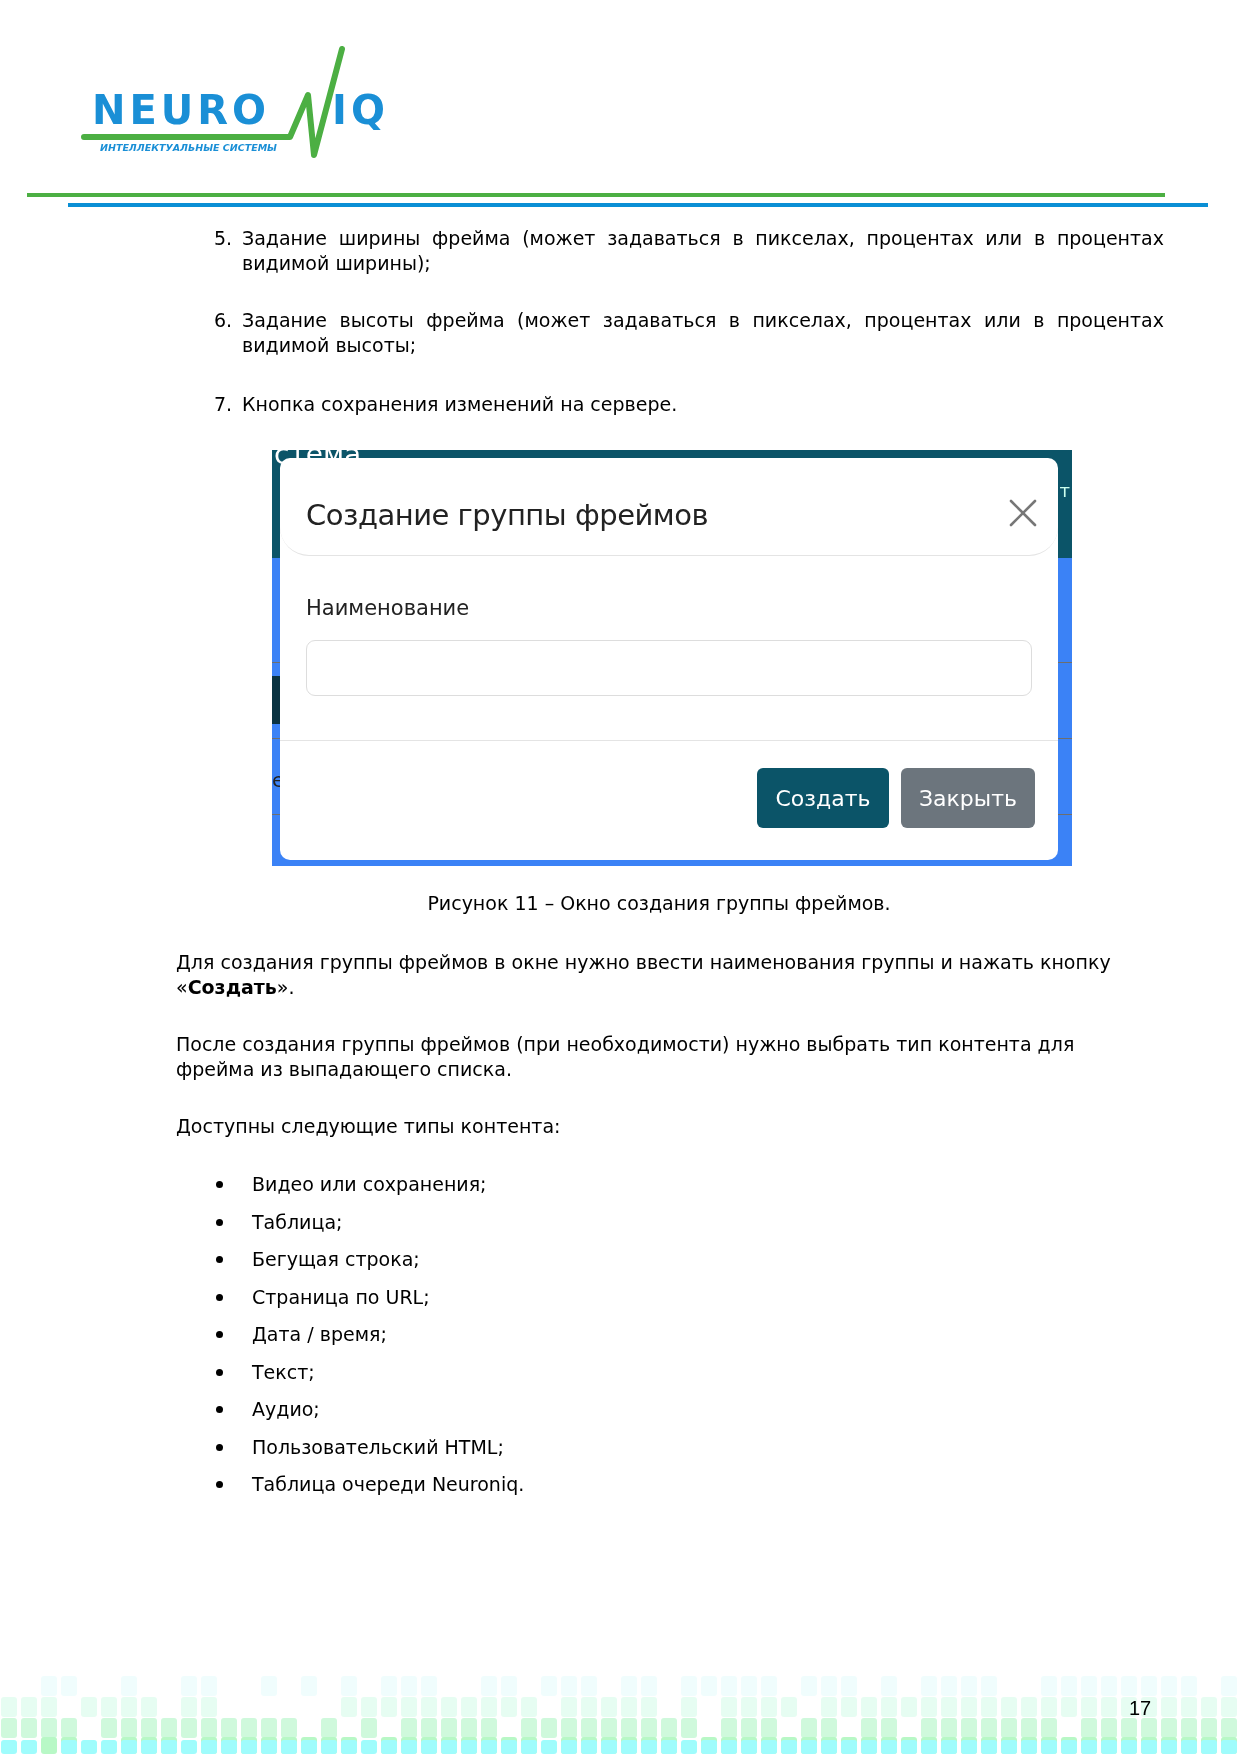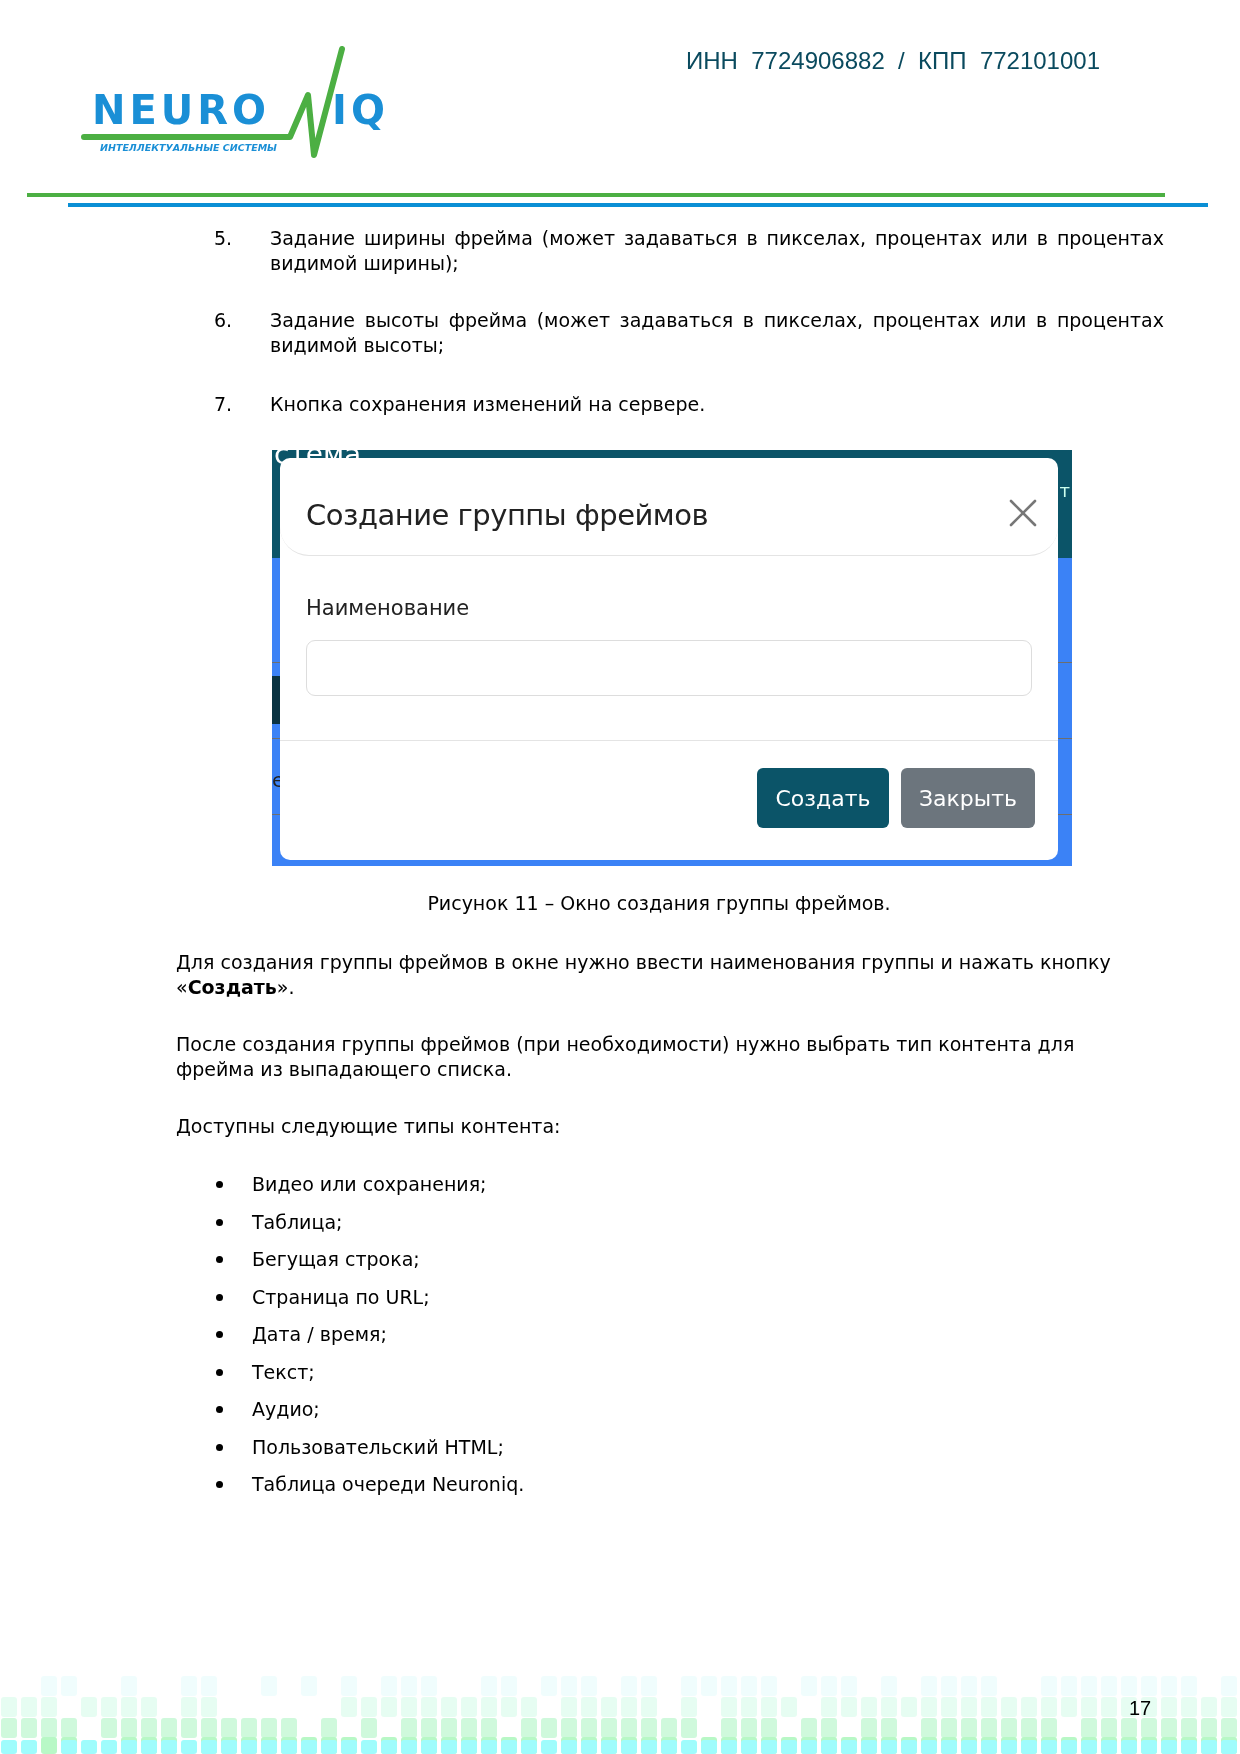--- a/index.html
+++ b/index.html
@@ -12,21 +12,21 @@
   .company { position: absolute; left: 686px; top: 46px; font-family: "Liberation Sans", sans-serif;
     font-size: 24px; line-height: 29.5px; color: #0a4a5e; }
   .company div { white-space: pre; }
   .rule-green { position: absolute; left: 27px; top: 193px; width: 1138px; height: 4px; background: #4caf43; }
   .rule-blue { position: absolute; left: 68px; top: 203px; width: 1140px; height: 4px; background: #0a8fd5; }
 
   
   .txt { position: absolute; font-size: 19px; line-height: 25px; font-family: "DejaVu Sans", sans-serif; transform-origin: left top; }
   .ol-item { position: absolute; left: 214px; width: 950px; font-size: 19px; line-height: 25px; }
   .ol-num { position: absolute; left: 0; }
-  .ol-text { margin-left: 56px; display: block; text-align: justify; }
+  .ol-text { margin-left: 28px; display: block; text-align: justify; }
 
   
   .figure { position: absolute; left: 272px; top: 450px; width: 800px; height: 416px; background: #3b82f6; overflow: hidden; }
   .fig-topbar { position: absolute; left: 0; top: 0; width: 800px; height: 108px; background: #0b5468; }
   .fig-topbar-text { position: absolute; left: 2px; top: -12px; color: #fff; font-size: 28px; font-family: "DejaVu Sans", sans-serif; }
   .fig-topbar-right { position: absolute; right: 2px; top: 30px; color: #cfe; font-size: 18px; }
   .fig-side-dark { position: absolute; left: 0; top: 226px; width: 10px; height: 48px; background: #0a3342; }
   .fig-line { position: absolute; left: 0; width: 800px; height: 1px; background: #6e6e6e; }
   .fig-side-letter { position: absolute; left: 0px; top: 318px; color: #222; font-size: 20px; }
 
@@ -59,21 +59,20 @@
 <div class="logo">
   <svg width="330" height="115" viewBox="0 0 330 115">
     <text x="12" y="79" font-family="DejaVu Sans, sans-serif" font-size="40" font-weight="bold" fill="#1a8fd6" letter-spacing="4">NEURO</text>
     <text x="252" y="79" font-family="DejaVu Sans, sans-serif" font-size="40" font-weight="bold" fill="#1a8fd6" letter-spacing="4">IQ</text>
     <polyline points="4,92 210,92 228,50 234,110 262,4" fill="none" stroke="#4caf43" stroke-width="6" stroke-linejoin="round" stroke-linecap="round"></polyline>
     <text x="20" y="106" font-family="DejaVu Sans, sans-serif" font-size="9.5" font-weight="bold" font-style="italic" fill="#1a8fd6">ИНТЕЛЛЕКТУАЛЬНЫЕ СИСТЕМЫ</text>
   </svg>
 </div>
 
 <div class="company">
-  <div>ИНН  7724906882  /  КПП  772101001</div>
 </div>
 
 <div class="rule-green"></div>
 <div class="rule-blue"></div>
 
 <div class="ol-item" style="top:226px;">
   <span class="ol-num">5.</span>
   <span class="ol-text">Задание ширины фрейма (может задаваться в пикселах, процентах или в процентах видимой ширины);</span>
 </div>
 <div class="ol-item" style="top:308px;">

